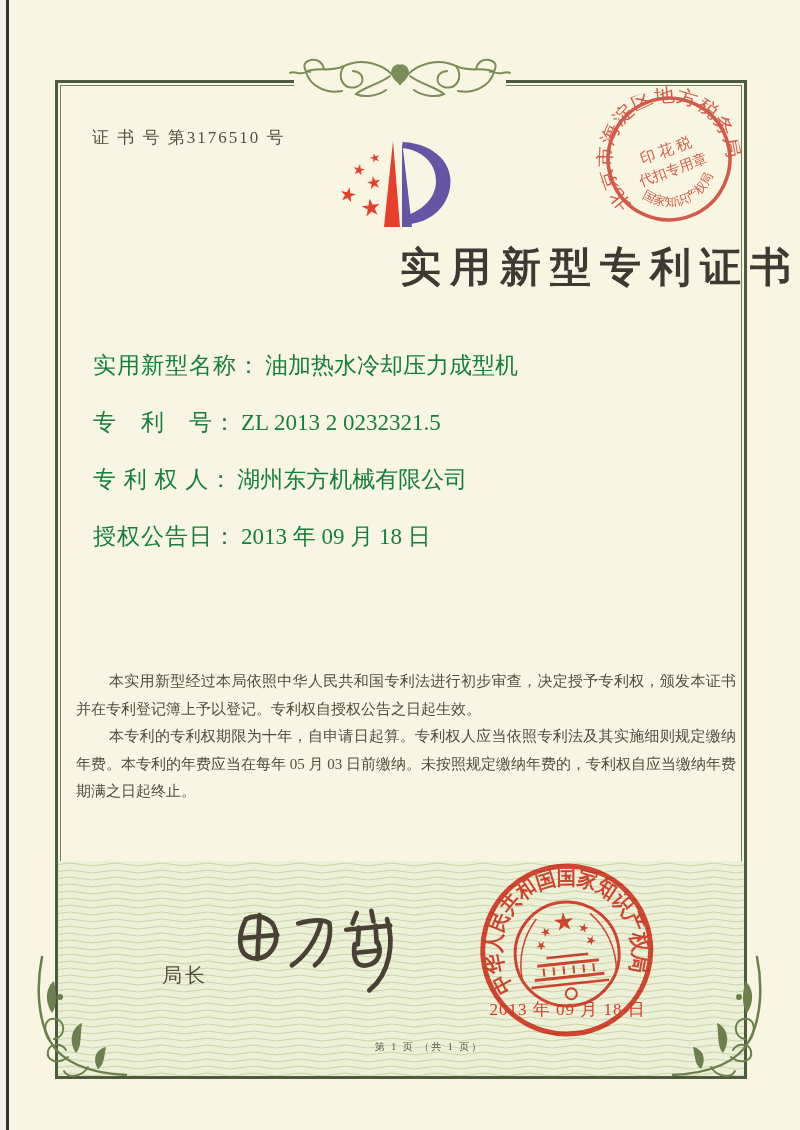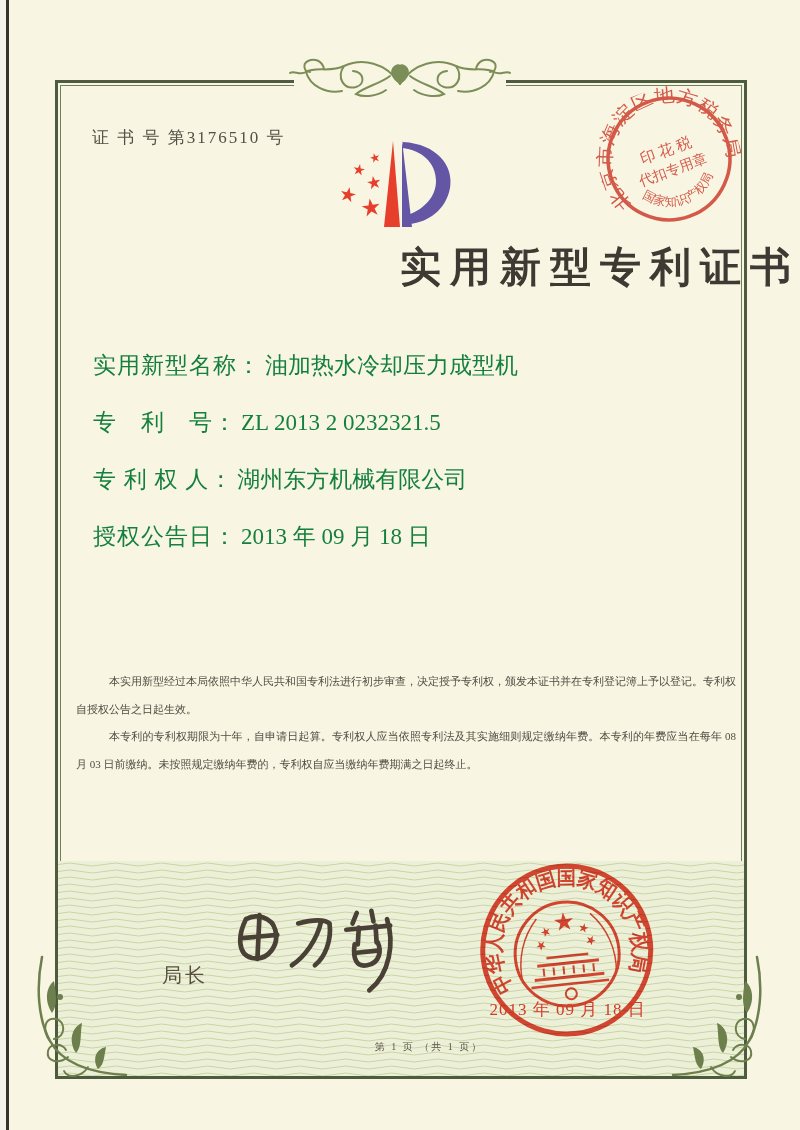--- a/index.html
+++ b/index.html
@@ -11,21 +11,21 @@
   .frame-inner{position:absolute;left:2px;top:2px;right:2px;bottom:2px;border:1px solid #70805d;}
   .waves{position:absolute;left:58px;top:861px;width:686px;height:215px;z-index:1;}
   .cert-no{position:absolute;left:92px;top:126px;font-size:17px;letter-spacing:2px;color:#564f44;z-index:2;}
   .logo{position:absolute;left:332px;top:138px;width:150px;height:112px;z-index:2;}
   .title{position:absolute;left:0;top:240px;width:800px;text-align:right;font-size:41px;font-weight:600;letter-spacing:9px;color:#3e3933;z-index:2;}
   .fields{position:absolute;left:93px;top:350px;width:620px;z-index:2;}
   .field-row{height:57px;font-size:23px;color:#15803d;}
   .f-label{letter-spacing:1px;}
   .f-value{margin-left:4px;}
   .paras{position:absolute;left:76px;top:668px;width:660px;z-index:2;}
-  .paras p{margin:0;font-size:11px;line-height:27.5px;text-indent:33px;text-align:justify;color:#514c41;}
+  .paras p{margin:0;font-size:15px;line-height:27.5px;text-indent:33px;text-align:justify;color:#514c41;}
   .sig-label{position:absolute;left:162px;top:962px;font-size:20px;letter-spacing:3px;color:#57503f;z-index:2;}
   .sig-svg{position:absolute;left:212px;top:890px;width:210px;height:115px;z-index:2;}
   .tax-stamp{position:absolute;left:598px;top:88px;width:142px;height:142px;transform:rotate(-20deg);opacity:.9;z-index:3;}
   .main-seal{position:absolute;left:472px;top:860px;width:190px;height:185px;transform:rotate(-6deg);mix-blend-mode:multiply;opacity:.92;z-index:3;}
   .seal-date{position:absolute;left:470px;top:998px;width:195px;text-align:center;font-size:17px;letter-spacing:1px;color:#d23b28;z-index:4;}
   .footer{position:absolute;left:0;top:1040px;width:800px;text-align:center;font-size:10px;letter-spacing:2px;color:#5c564a;z-index:2;padding-left:29px;}
   .ornament-top{position:absolute;left:286px;top:46px;width:228px;height:62px;z-index:2;}
   .corner-bl{position:absolute;left:28px;top:953px;width:105px;height:128px;z-index:2;}
   .corner-br{position:absolute;left:666px;top:953px;width:105px;height:128px;z-index:2;}
 </style>
@@ -94,21 +94,21 @@
 
   <div class="fields">
     <div class="field-row"><span class="f-label">实用新型名称：</span><span class="f-value">油加热水冷却压力成型机</span></div>
     <div class="field-row"><span class="f-label">专　利　号：</span><span class="f-value">ZL 2013 2 0232321.5</span></div>
     <div class="field-row"><span class="f-label">专 利 权 人：</span><span class="f-value">湖州东方机械有限公司</span></div>
     <div class="field-row"><span class="f-label">授权公告日：</span><span class="f-value">2013 年 09 月 18 日</span></div>
   </div>
 
   <div class="paras">
     <p>本实用新型经过本局依照中华人民共和国专利法进行初步审查，决定授予专利权，颁发本证书并在专利登记簿上予以登记。专利权自授权公告之日起生效。</p>
-    <p>本专利的专利权期限为十年，自申请日起算。专利权人应当依照专利法及其实施细则规定缴纳年费。本专利的年费应当在每年 08 月 03 日前缴纳。未按照规定缴纳年费的，专利权自应当缴纳年费期满之日起终止。</p>
+    <p>本专利的专利权期限为十年，自申请日起算。专利权人应当依照专利法及其实施细则规定缴纳年费。本专利的年费应当在每年 05 月 03 日前缴纳。未按照规定缴纳年费的，专利权自应当缴纳年费期满之日起终止。</p>
   </div>
 
   <div class="sig-label">局长</div>
   <svg class="sig-svg" viewBox="0 0 200 110" aria-label="田力普">
     <g fill="none" stroke="#4a4136" stroke-width="4.5" stroke-linecap="round" stroke-linejoin="round">
       <path d="M32,28 C24,44 24,62 38,65 C54,68 64,52 60,38 C57,26 42,22 32,28"></path>
       <path d="M45,24 L43,66"></path>
       <path d="M28,46 L62,43"></path>
       <path d="M82,32 C96,28 108,28 112,32 C114,48 108,64 98,72"></path>
       <path d="M104,30 C100,48 88,64 76,72"></path>

